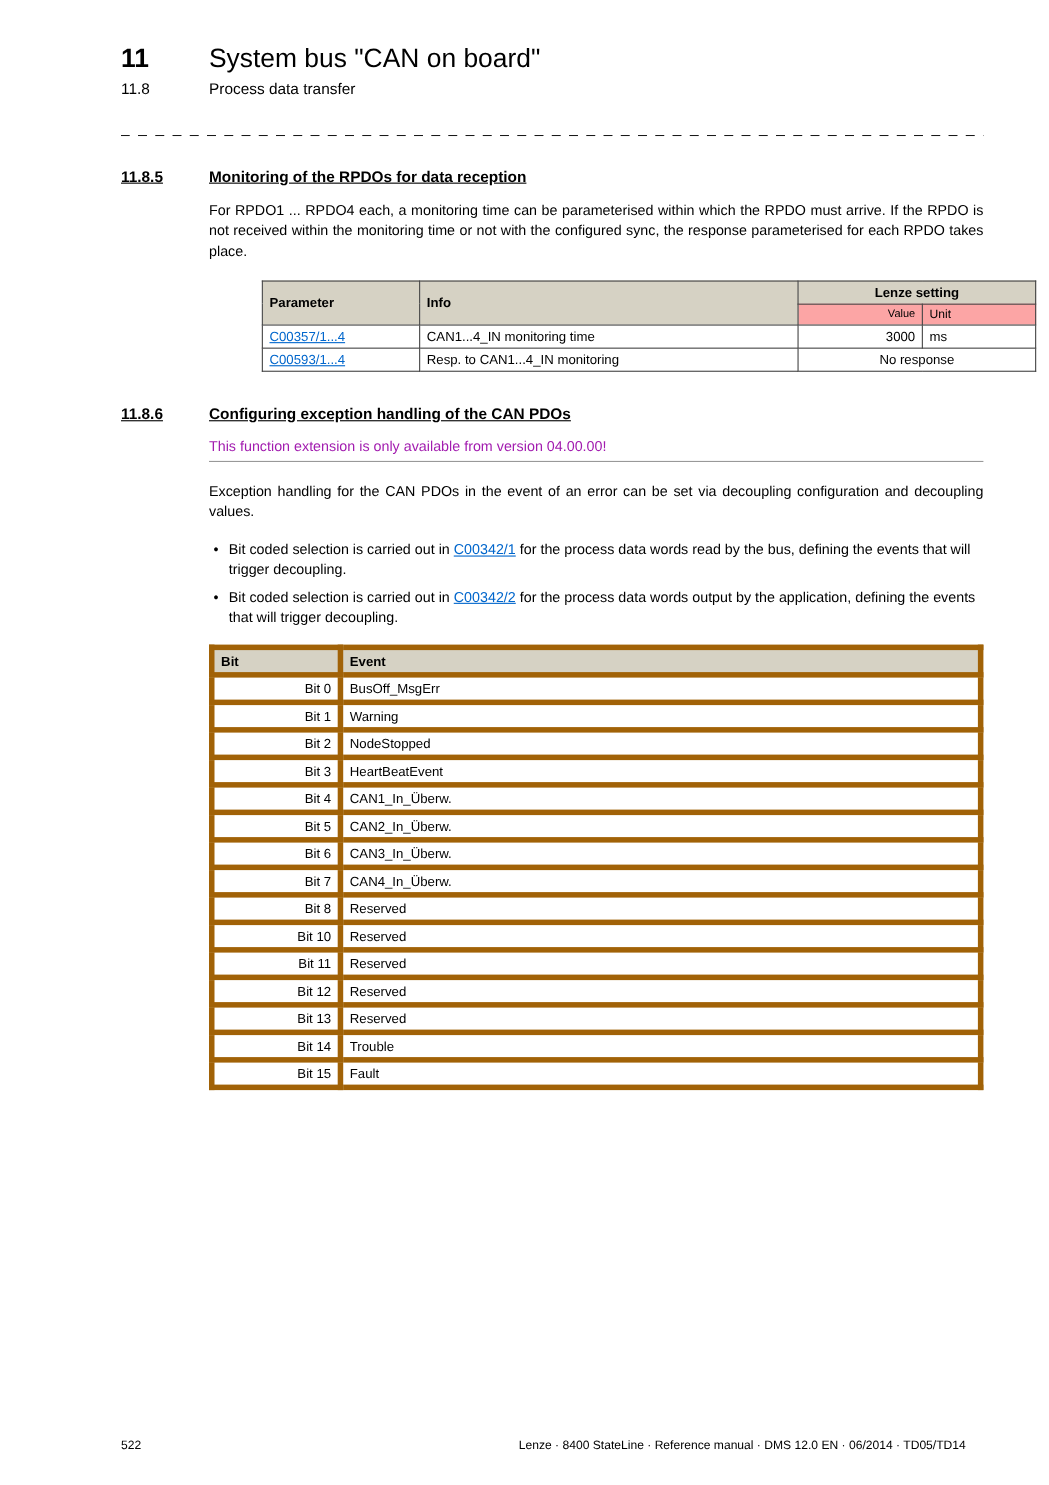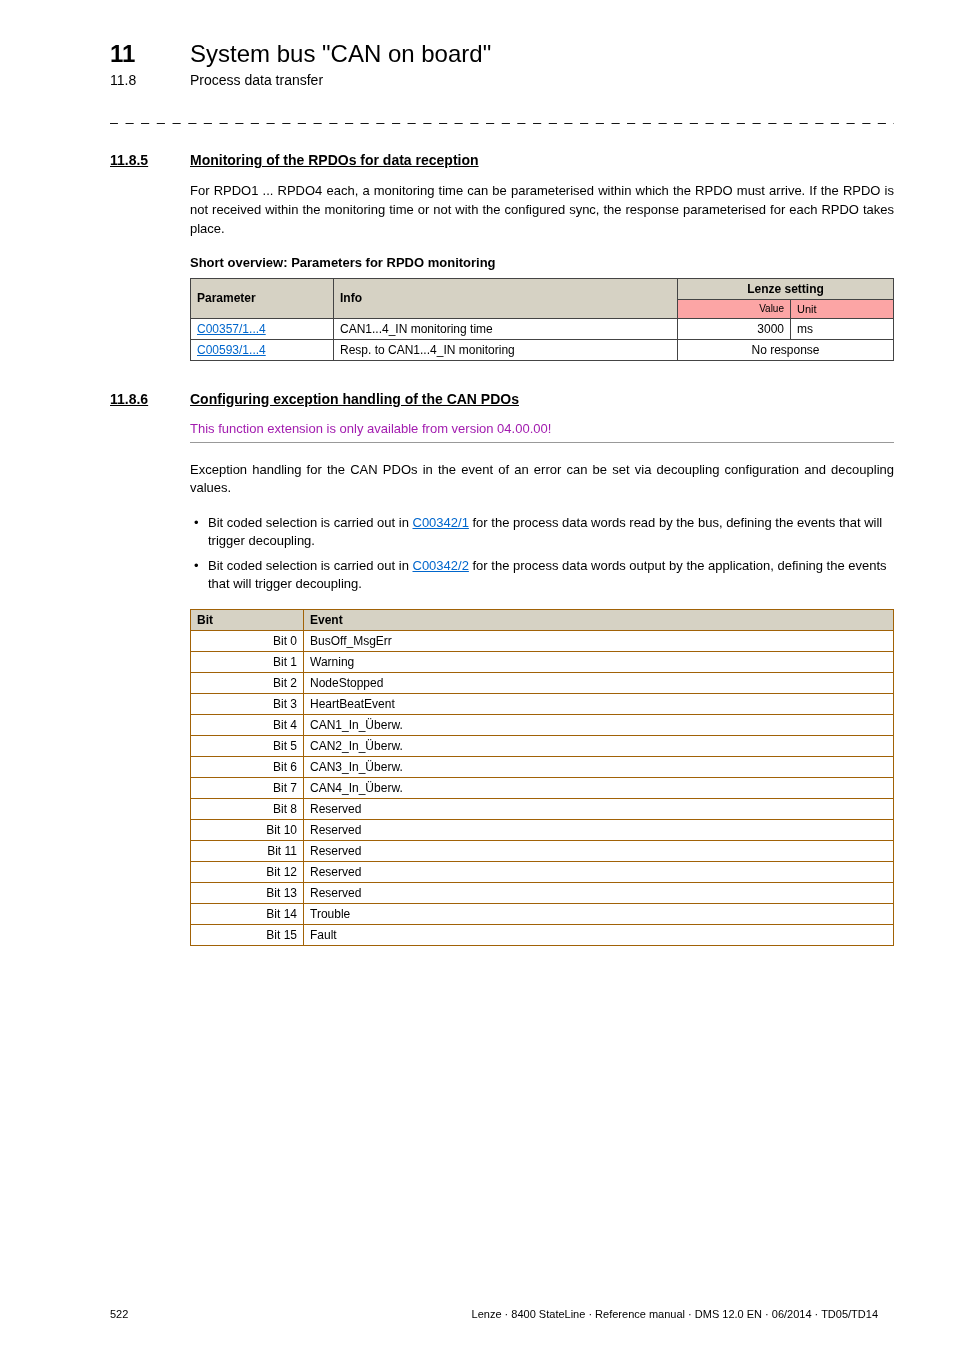--- a/index.html
+++ b/index.html
@@ -113,20 +113,21 @@
     color: #0066cc;
     text-decoration: underline;
   }
 
   
   table.param-table {
     border-collapse: collapse;
     width: 100%;
     font-size: 12px;
     margin-bottom: 30px;
+    margin-left: 48px;
   }
   table.param-table th, table.param-table td {
     border: 1px solid #444;
     padding: 3px 6px;
     text-align: left;
   }
   table.param-table th {
     background: #d6d2c4;
     font-weight: 700;
   }
@@ -136,21 +137,21 @@
   table.param-table .center { text-align: center; }
   table.param-table .right { text-align: right; }
 
   
   table.bit-table {
     border-collapse: collapse;
     width: 100%;
     font-size: 12px;
   }
   table.bit-table th, table.bit-table td {
-    border: 1px solid #a16207;
+    border: 5px solid #a16207;
     padding: 3px 6px;
   }
   table.bit-table th {
     background: #d6d2c4;
     font-weight: 700;
     text-align: left;
   }
   table.bit-table td.bitcol {
     text-align: right;
     width: 90px;
@@ -183,21 +184,20 @@
   </div>
 
   <div class="dash-rule">_ _ _ _ _ _ _ _ _ _ _ _ _ _ _ _ _ _ _ _ _ _ _ _ _ _ _ _ _ _ _ _ _ _ _ _ _ _ _ _ _ _ _ _ _ _ _ _ _ _ _ _ _ _ _ _ _ _ _ _ _ _ _ _</div>
 
   <div class="section-heading">
     <div class="num">11.8.5</div>
     <div class="title">Monitoring of the RPDOs for data reception</div>
   </div>
   <div class="body-block">
     <div class="para">For RPDO1 ... RPDO4 each, a monitoring time can be parameterised within which the RPDO must arrive. If the RPDO is not received within the monitoring time or not with the configured sync, the response parameterised for each RPDO takes place.</div>
-    <div class="bold-para">Short overview: Parameters for RPDO monitoring</div>
 
     <table class="param-table">
       <tbody>
           <tr>
         <th rowspan="2" style="width:130px">Parameter</th>
         <th rowspan="2">Info</th>
         <th colspan="2" class="center">Lenze setting</th>
       </tr>
       <tr>
         <td class="bg right" style="width:100px;font-size:10px">Value</td>

